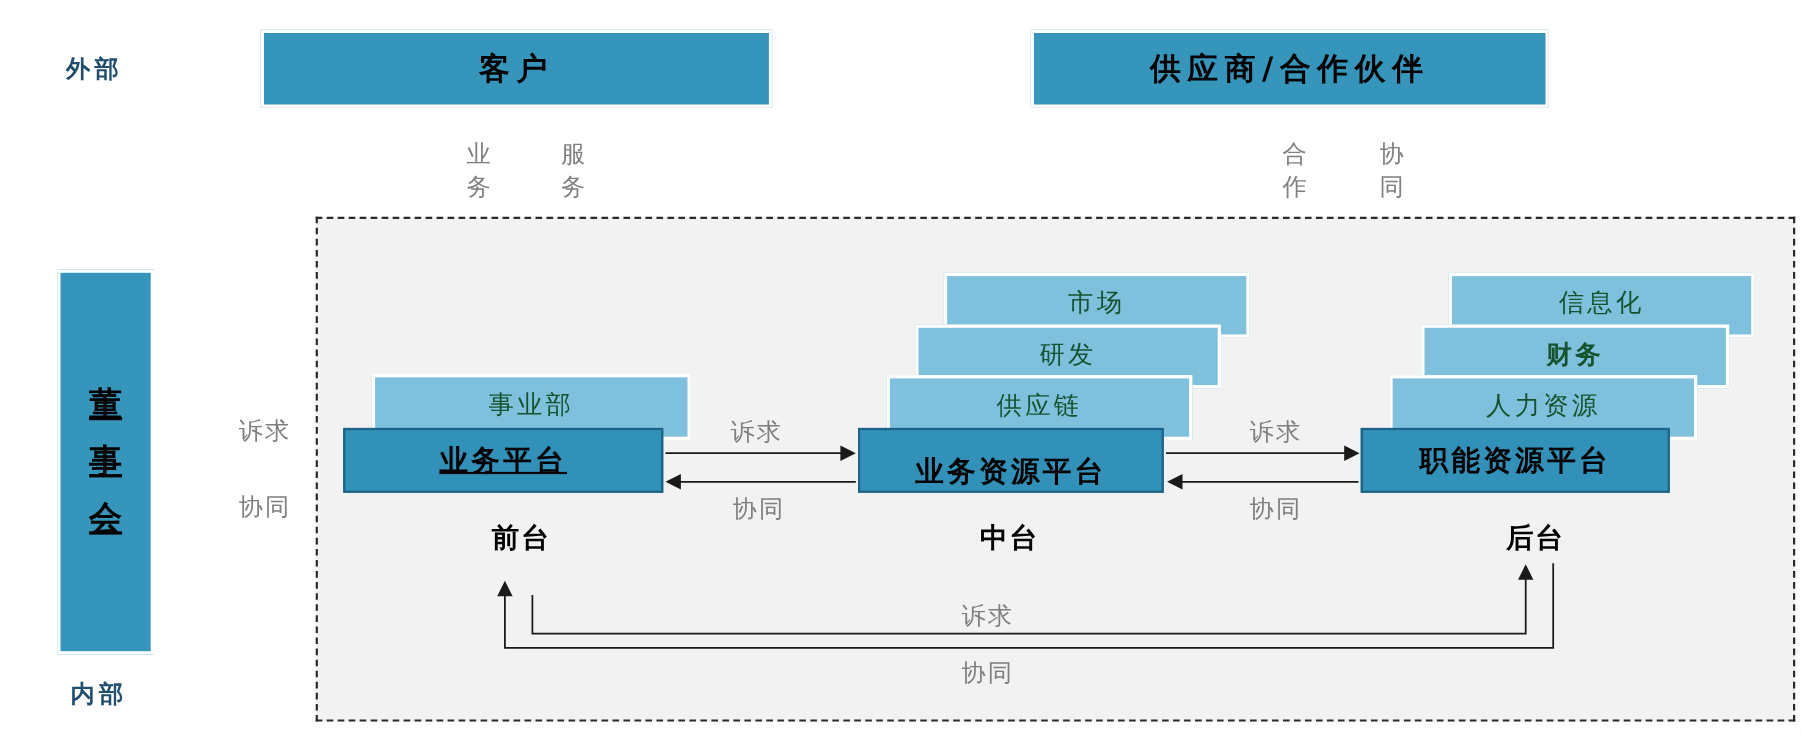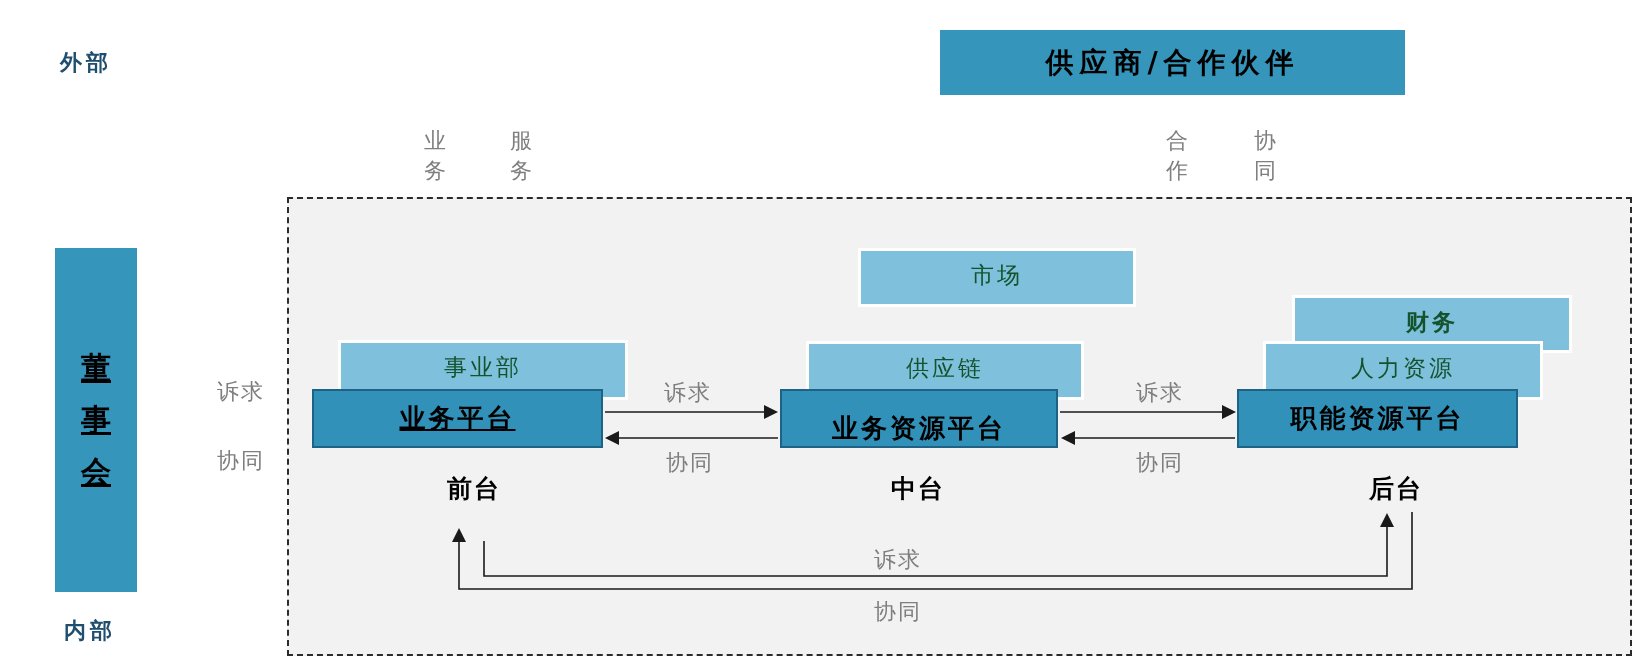--- a/index.html
+++ b/index.html
@@ -97,20 +97,23 @@
 </style>
 </head>
 <body>
 
 <div class="canvas">
 
   <div class="abs navy-label" style="left:60px; top:48px;">外部</div>
   <div class="abs navy-label" style="left:64px; top:616px;">内部</div>
   <div class="abs navy-label" style="left:1528px; top:613px;">组织</div>
 
+  <div class="abs entity-box" style="left:237px; top:27px; width:465px; height:71px;">
+    <span>客户</span>
+  </div>
   <div class="abs entity-box" style="left:937px; top:27px; width:471px; height:71px;">
     <span>供应商/合作伙伴</span>
   </div>
 
   <div class="abs vtext" style="left:423px; top:126px;">业务</div>
   <div class="abs vtext" style="left:509px; top:126px;">服务</div>
 
   <div class="abs vtext" style="left:1165px; top:126px;">合作</div>
   <div class="abs vtext" style="left:1253px; top:126px;">协同</div>
 
@@ -126,28 +129,34 @@
     <span>事业部</span>
   </div>
   <div class="abs platform-box" style="left:312px; top:389px; width:291px; height:59px;text-decoration:underline;">
     <span>业务平台</span>
   </div>
   <div class="abs tier-label" style="left:442px; top:472px;">前台</div>
 
   <div class="abs dept-box" style="left:858px; top:248px; width:278px; height:59px;">
     <span>市场</span>
   </div>
+  <div class="abs dept-box" style="left:832px; top:295px; width:278px; height:58px;">
+    <span>研发</span>
+  </div>
   <div class="abs dept-box" style="left:806px; top:341px; width:278px; height:59px;">
     <span>供应链</span>
   </div>
   <div class="abs platform-box" style="left:780px; top:389px; width:278px; height:59px;align-items:flex-end;">
     <span>业务资源平台</span>
   </div>
   <div class="abs tier-label" style="left:886px; top:472px;">中台</div>
 
+  <div class="abs dept-box" style="left:1317px; top:248px; width:278px; height:59px;">
+    <span>信息化</span>
+  </div>
   <div class="abs dept-box" style="left:1292px; top:295px; width:280px; height:58px;font-weight:bold;">
     <span>财务</span>
   </div>
   <div class="abs dept-box" style="left:1263px; top:341px; width:280px; height:59px;">
     <span>人力资源</span>
   </div>
   <div class="abs platform-box" style="left:1237px; top:389px; width:281px; height:59px;text-align:right;">
     <span>职能资源平台</span>
   </div>
   <div class="abs tier-label" style="left:1364px; top:472px;">后台</div>

